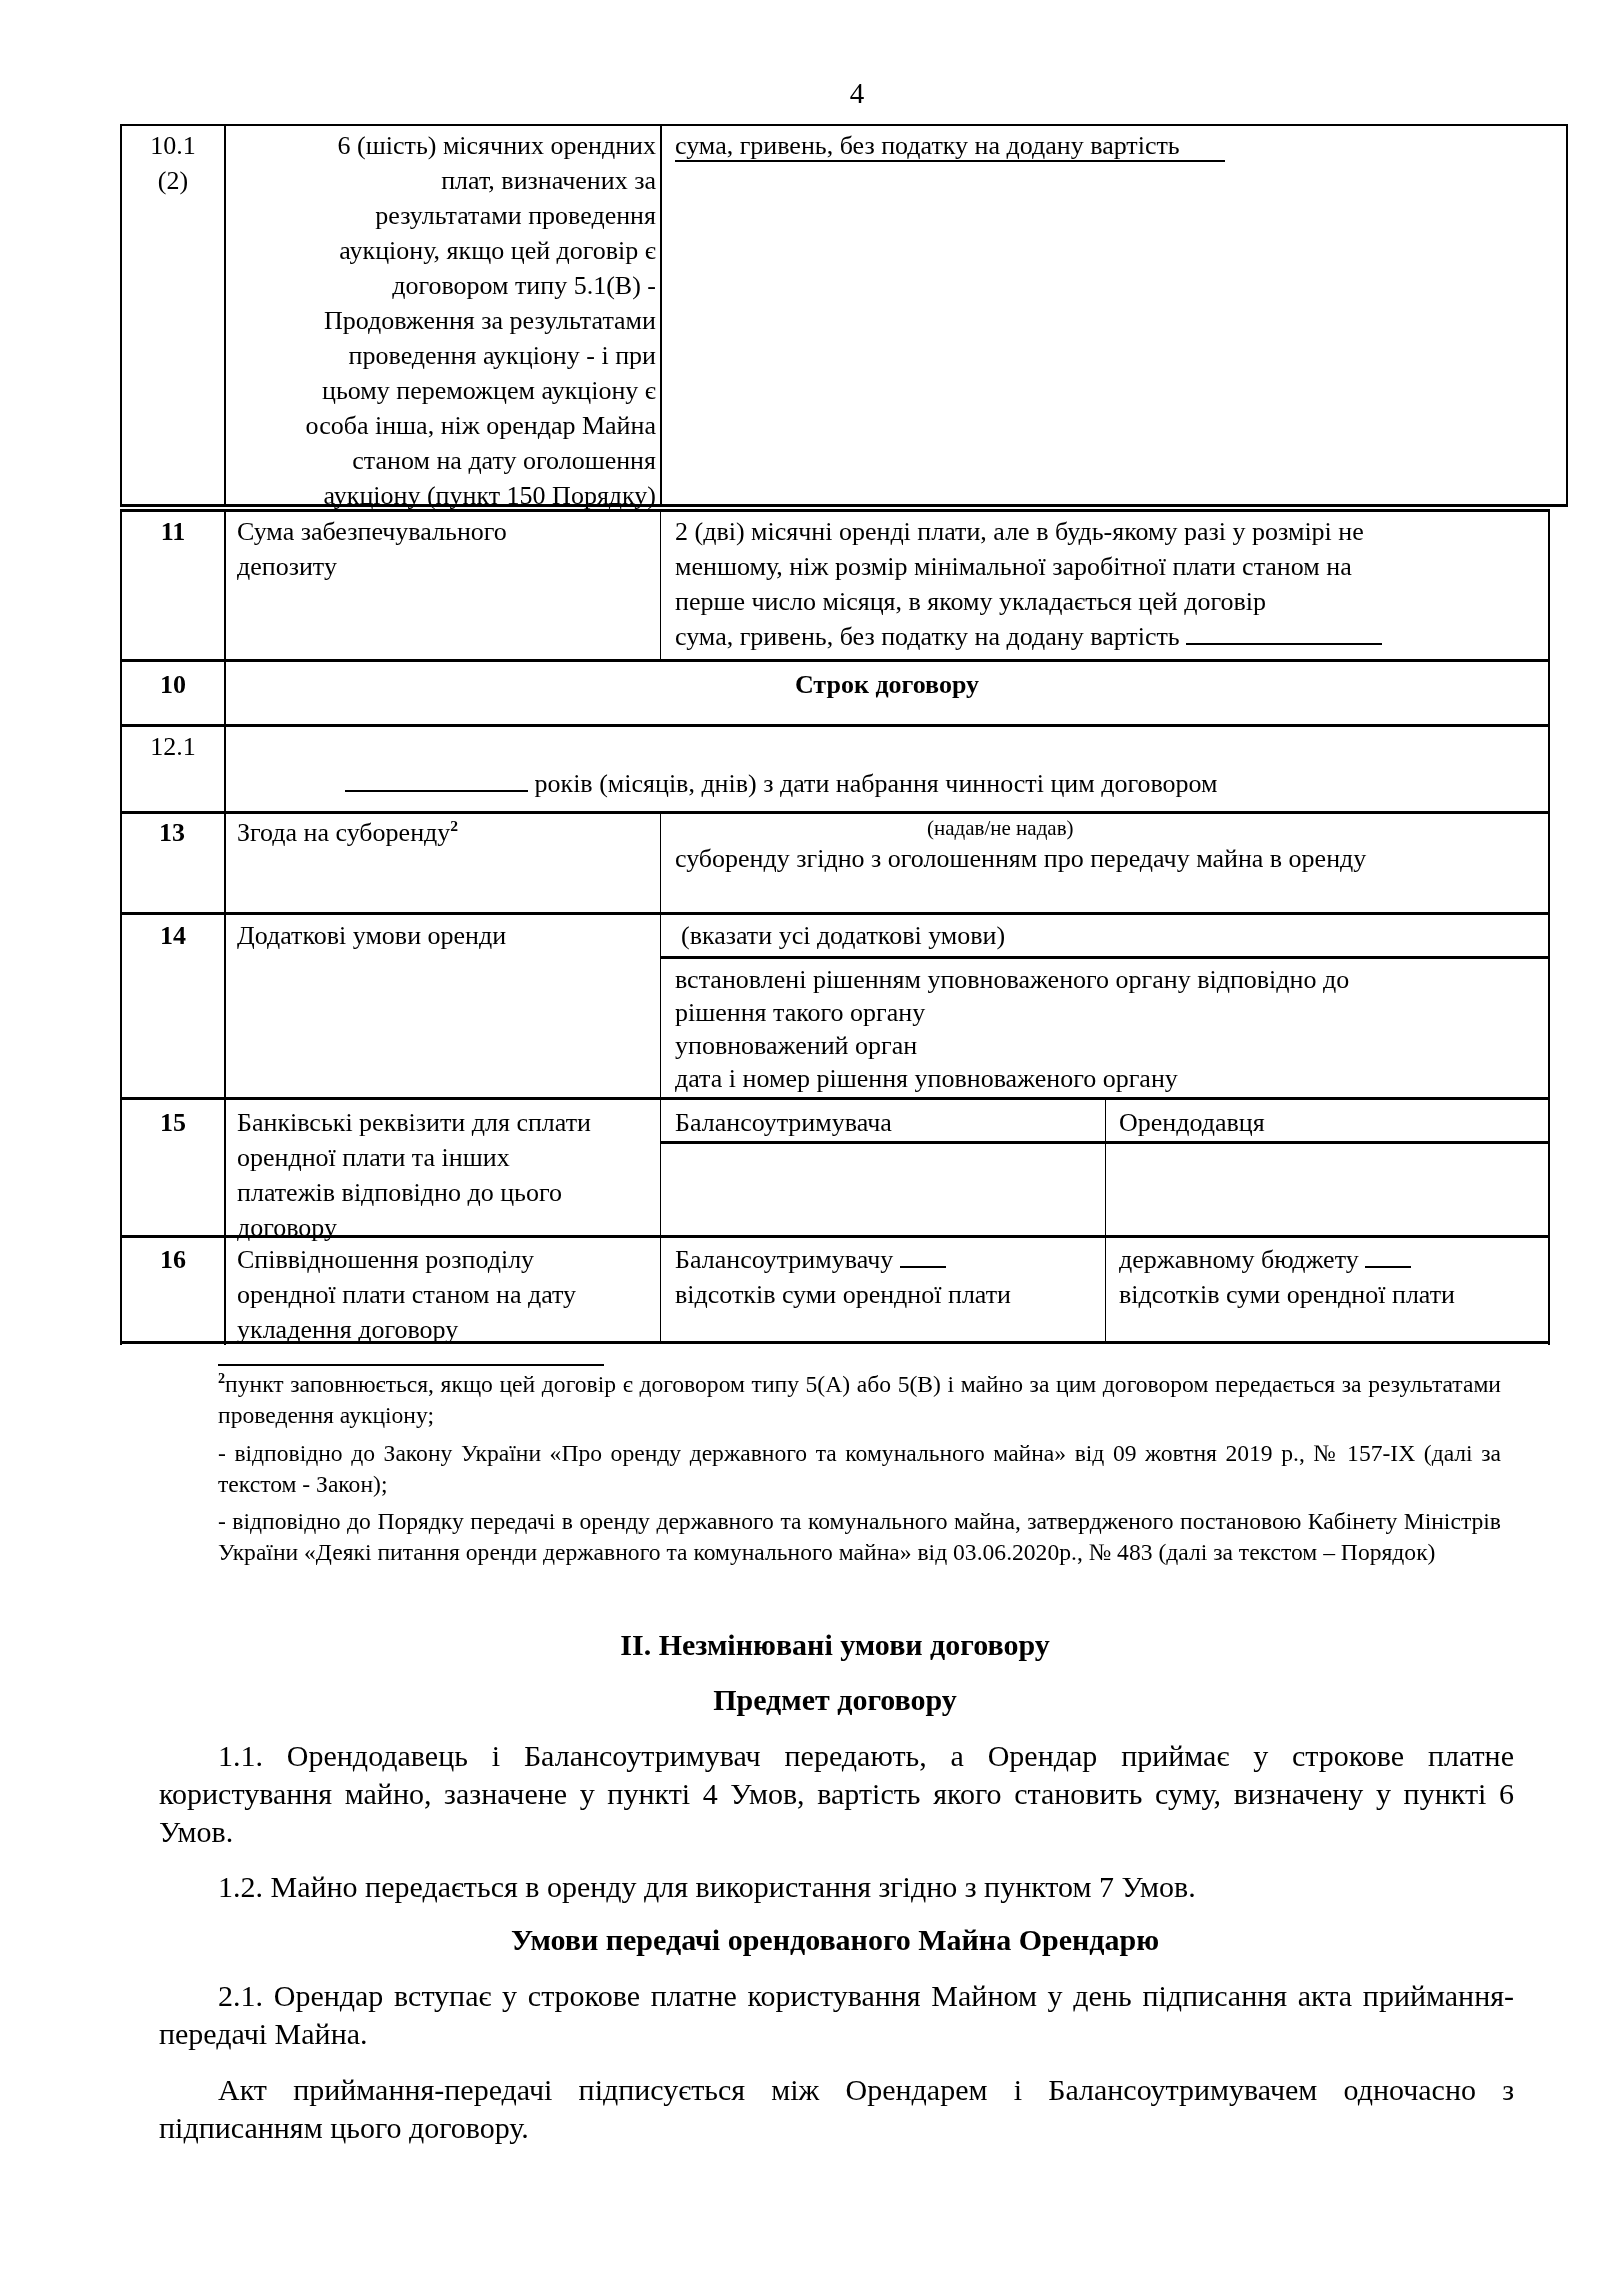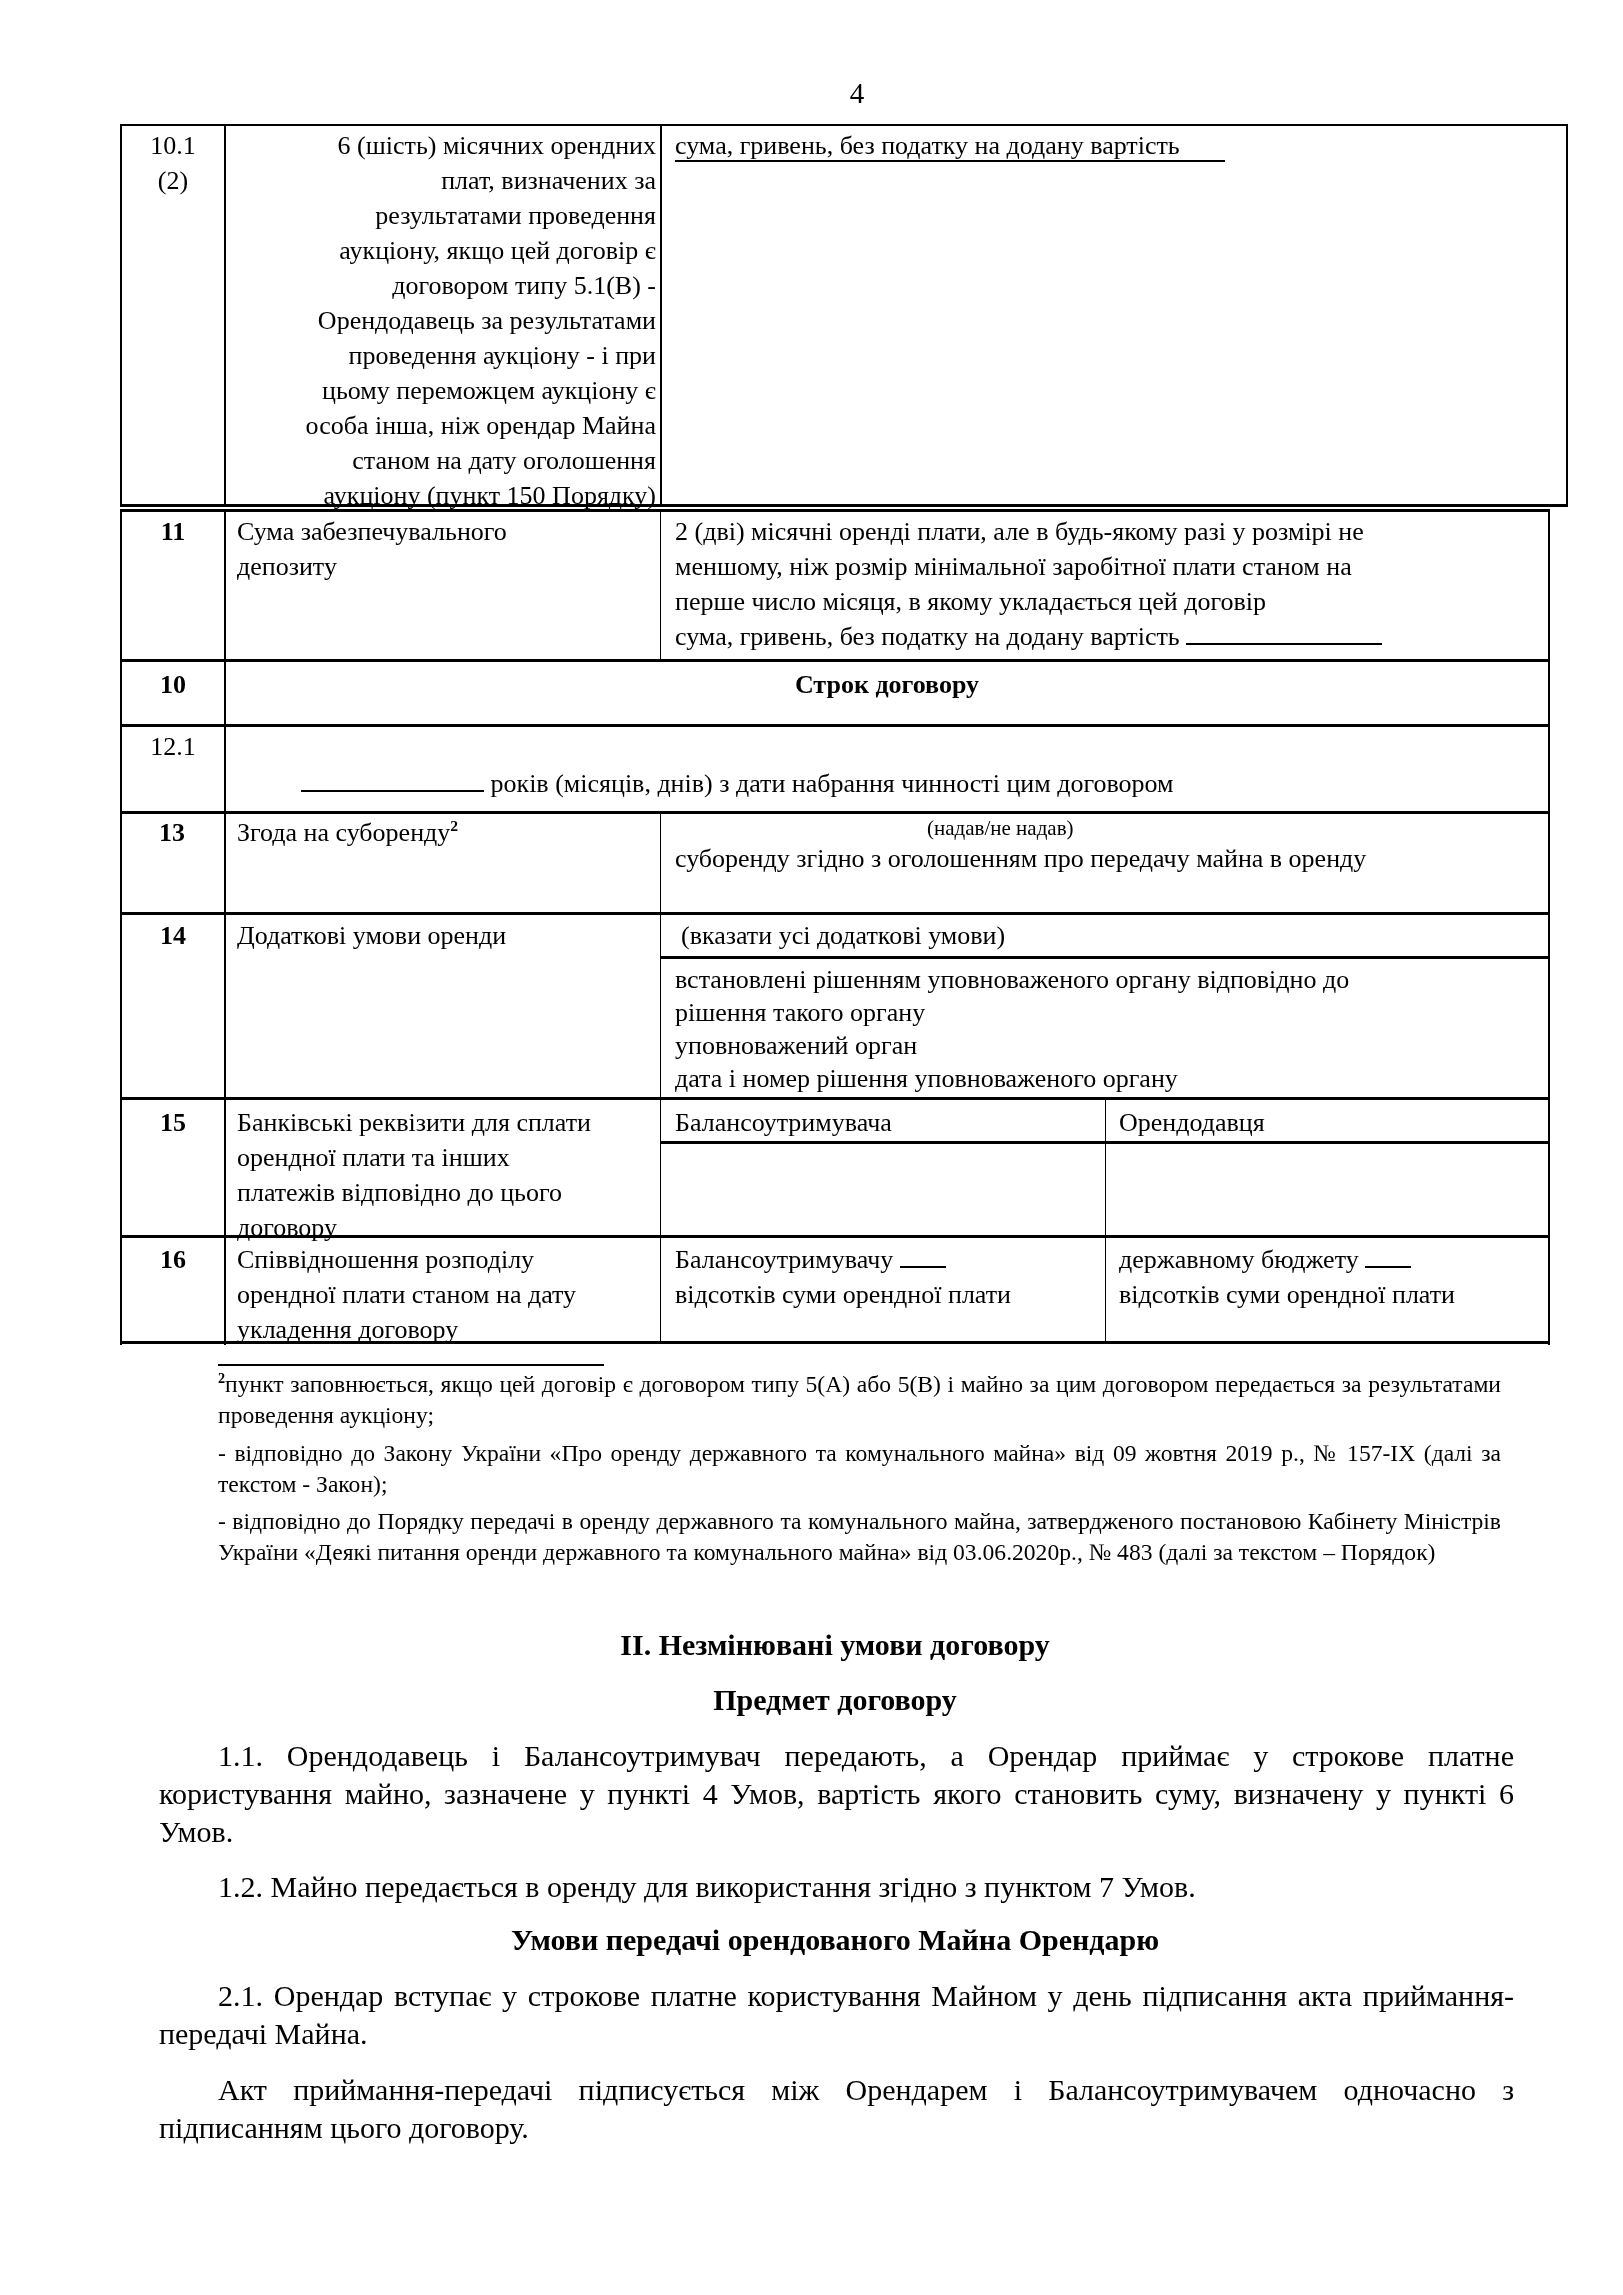--- a/index.html
+++ b/index.html
@@ -35,21 +35,21 @@
   <div class="cell-text num" style="left:122px;top:128px;width:102px;">
     <div>10.1</div>
     <div>(2)</div>
   </div>
   <div class="cell-text" style="left:237px;top:128px;width:419px;text-align:right;">
     <div>6 (шість) місячних орендних</div>
     <div>плат, визначених за</div>
     <div>результатами проведення</div>
     <div>аукціону, якщо цей договір є</div>
     <div>договором типу 5.1(В) -</div>
-    <div>Орендодавець за результатами</div>
+    <div>Продовження за результатами</div>
     <div>проведення аукціону - і при</div>
     <div>цьому переможцем аукціону є</div>
     <div>особа інша, ніж орендар Майна</div>
     <div>станом на дату оголошення</div>
     <div>аукціону (пункт 150 Порядку)</div>
   </div>
   <div class="cell-text" style="left:675px;top:128px;width:877px;">сума, гривень, без податку на додану вартість</div>
   <div class="line" style="left:675px;top:160px;width:550px;height:2px;"></div>
 </div>
 
@@ -89,21 +89,21 @@
     </div>
   </div>
 
   <div>
     <div class="cell-text num bold" style="left:122px;top:667px;width:102px;">10</div>
     <div class="cell-text bold" style="left:226px;top:667px;width:1322px;text-align:center;">Строк договору</div>
   </div>
 
   <div>
     <div class="cell-text num" style="left:122px;top:729px;width:102px;">12.1</div>
-    <div class="cell-text" style="left:226px;top:766px;width:1322px;padding-left:75px;box-sizing:border-box;">
+    <div class="cell-text" style="left:226px;top:766px;width:1322px;padding-left:119px;box-sizing:border-box;">
       <span class="blank" style="width:183px;"></span> <span>років (місяців, днів) з дати набрання чинності цим договором</span>
     </div>
   </div>
 
   <div>
     <div class="cell-text num bold" style="left:122px;top:815px;width:100px;">13</div>
     <div class="cell-text" style="left:237px;top:815px;width:419px;"><span>Згода на суборенду</span><sup class="bold">2</sup></div>
     <div class="cell-text" style="left:675px;top:815px;width:874px;">
       <div class="small" style="padding-left:252px;">(надав/не надав)</div>
       <div>суборенду згідно з оголошенням про передачу майна в оренду</div>

